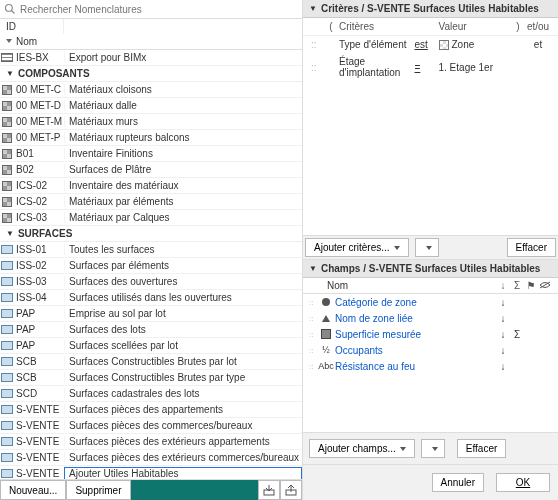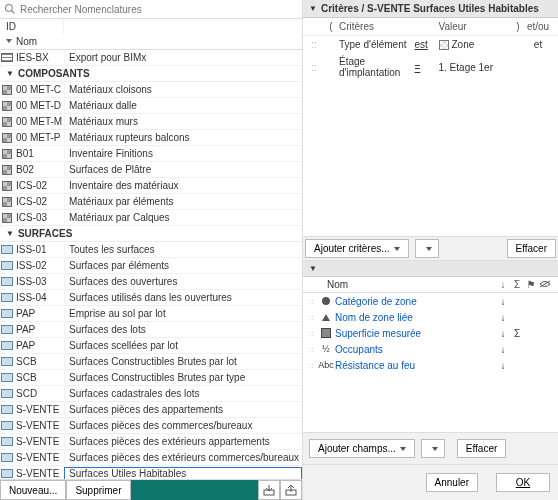--- a/index.html
+++ b/index.html
@@ -55,21 +55,21 @@
   .fields-head .fico{width:14px; text-align:center; color:#555;}
   .frow { display:flex; align-items:center; padding:1px 6px; height:16px;}
   .frow .drag{width:10px; color:#bbb; font-size:8px;}
   .frow .ficon{width:14px; display:flex; justify-content:center;}
   .frow .flabel{flex:1; padding-left:2px;}
   .frow .fmark{width:14px; text-align:center; color:#333;}
   .frow.blue .flabel{color:#0a58ca;}
   .fields-space{flex:1;}
 
   .lowbar { display:flex; gap:6px; padding:6px; background:#f1f1f1; border-top:1px solid #ddd;}
-  .footer { display:flex; gap:18px; padding:8px; background:#f1f1f1; border-top:1px solid #ddd; justify-content:flex-end;}
+  .footer { display:flex; gap:12px; padding:8px; background:#f1f1f1; border-top:1px solid #ddd; justify-content:flex-end;}
 
   .ic-sheet{width:12px;height:9px;background:repeating-linear-gradient(to bottom,#888 0 1px,transparent 1px 3px);border:1px solid #666;}
   .ic-grid{width:10px;height:10px;background:conic-gradient(#999 25%,#ccc 0 50%,#999 0 75%,#ccc 0);border:1px solid #666;}
   .ic-comp{width:10px;height:10px;background:#888;border:1px solid #444;}
   .ic-surf{width:12px;height:9px;background:#cde; border:1px solid #58a;}
   .ic-dot{width:8px;height:8px;border-radius:50%;background:#555;}
   .ic-tri{width:0;height:0;border-left:4px solid transparent;border-right:4px solid transparent;border-bottom:7px solid #555;}
   .ic-num{font-size:9px;}
 </style>
 </head>
@@ -267,21 +267,21 @@
             <div class="ic-surf"></div>
           </div>
           <div class="id">S-VENTE</div>
           <div class="nm">Surfaces pièces des extérieurs commerces/bureaux</div>
         </div>
         <div class="row selected">
           <div class="ico">
             <div class="ic-surf"></div>
           </div>
           <div class="id">S-VENTE</div>
-          <div class="nm">Surfaces Utiles Habitables</div>
+          <div class="nm">Ajouter Utiles Habitables</div>
         </div>
       </div>
     <div class="left-btns">
       <button class="btn">Nouveau...</button>
       <button class="btn">Supprimer</button>
       <div style="flex:1"></div>
       <div class="iconbtn">
           <svg width="12" height="12">
             <rect x="1" y="6" width="10" height="5" fill="none" stroke="#555"></rect>
             <path d="M6 1 v6 M3 4 l3 3 l3 -3" fill="none" stroke="#555"></path>
@@ -340,20 +340,21 @@
     <div class="crit-space"></div>
     <div class="midbar">
       <button class="btn dd">Ajouter critères...</button>
       <button class="btn small dd"></button>
       <div class="spacer"></div>
       <button class="btn">Effacer</button>
     </div>
 
     <div class="section-hd">
         <span class="tri">▼</span>
+        <span>Champs / S-VENTE Surfaces Utiles Habitables</span>
       </div>
     <div class="fields">
       <div class="fields-head">
         <div class="fname">Nom</div>
         <div class="fico">↓</div>
         <div class="fico">Σ</div>
         <div class="fico">⚑</div>
         <div class="fico"><svg width="12" height="8" viewBox="0 0 12 8">
               <path d="M1 4 Q6 -1 11 4 Q6 9 1 4" fill="none" stroke="#555"></path>
               <line x1="1" y1="7" x2="11" y2="1" stroke="#555"></line>

